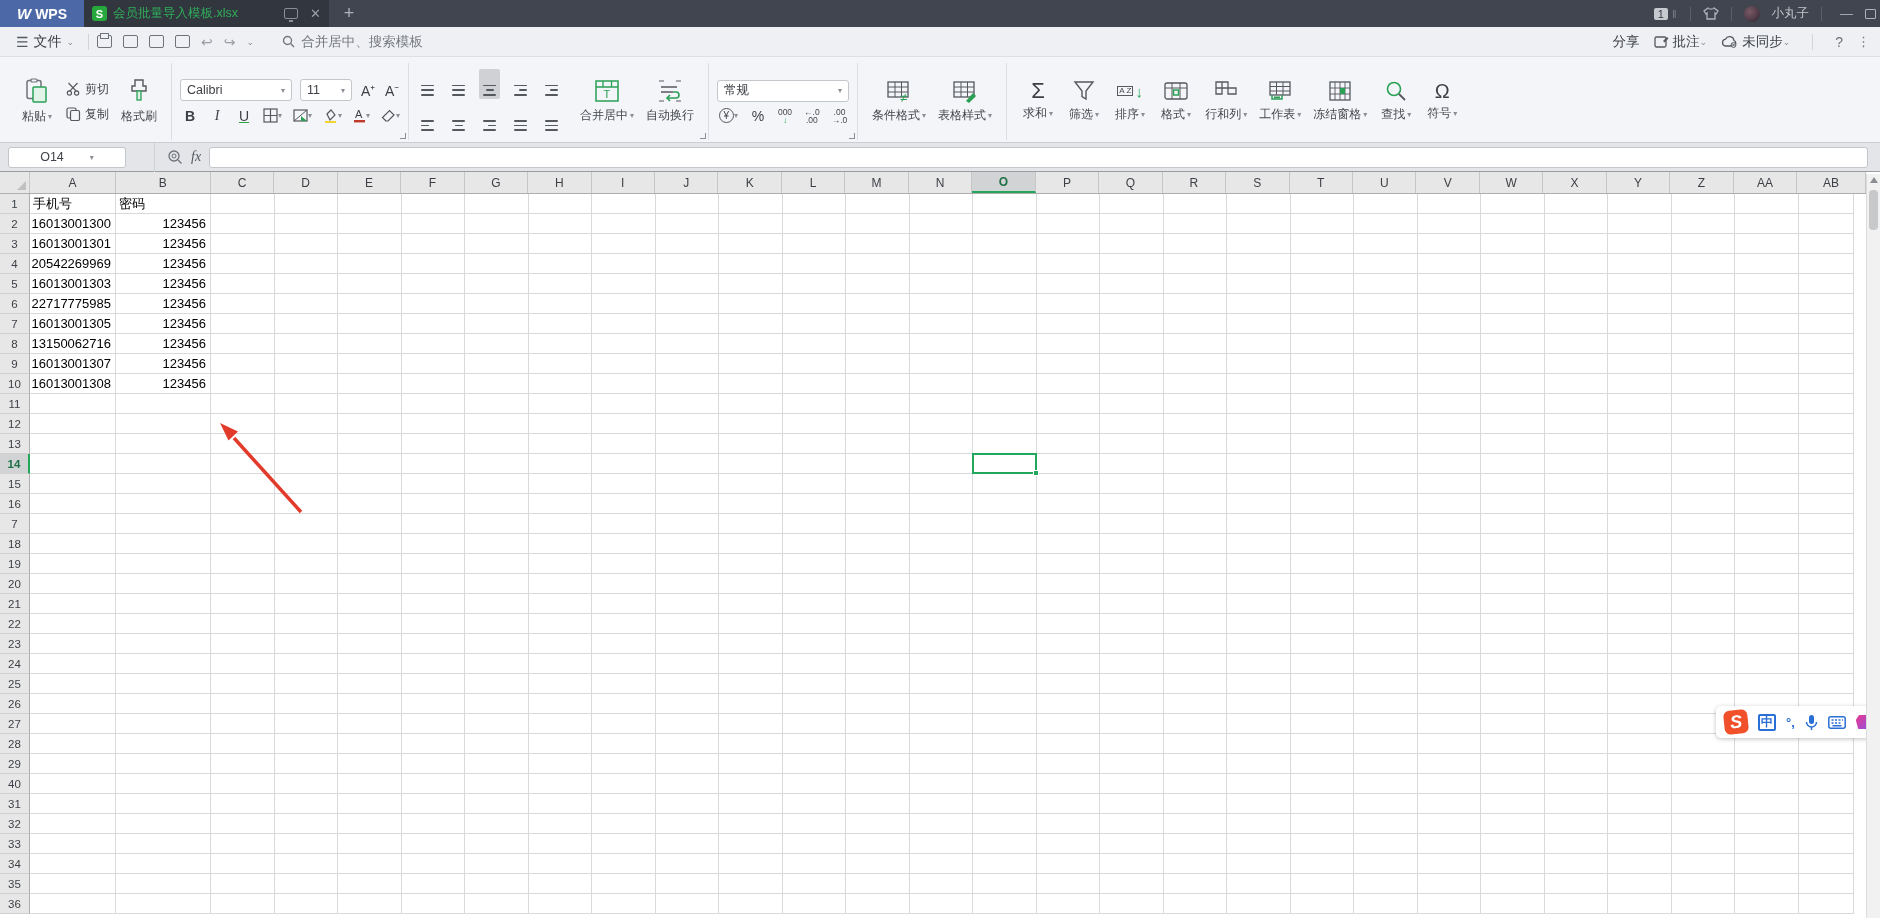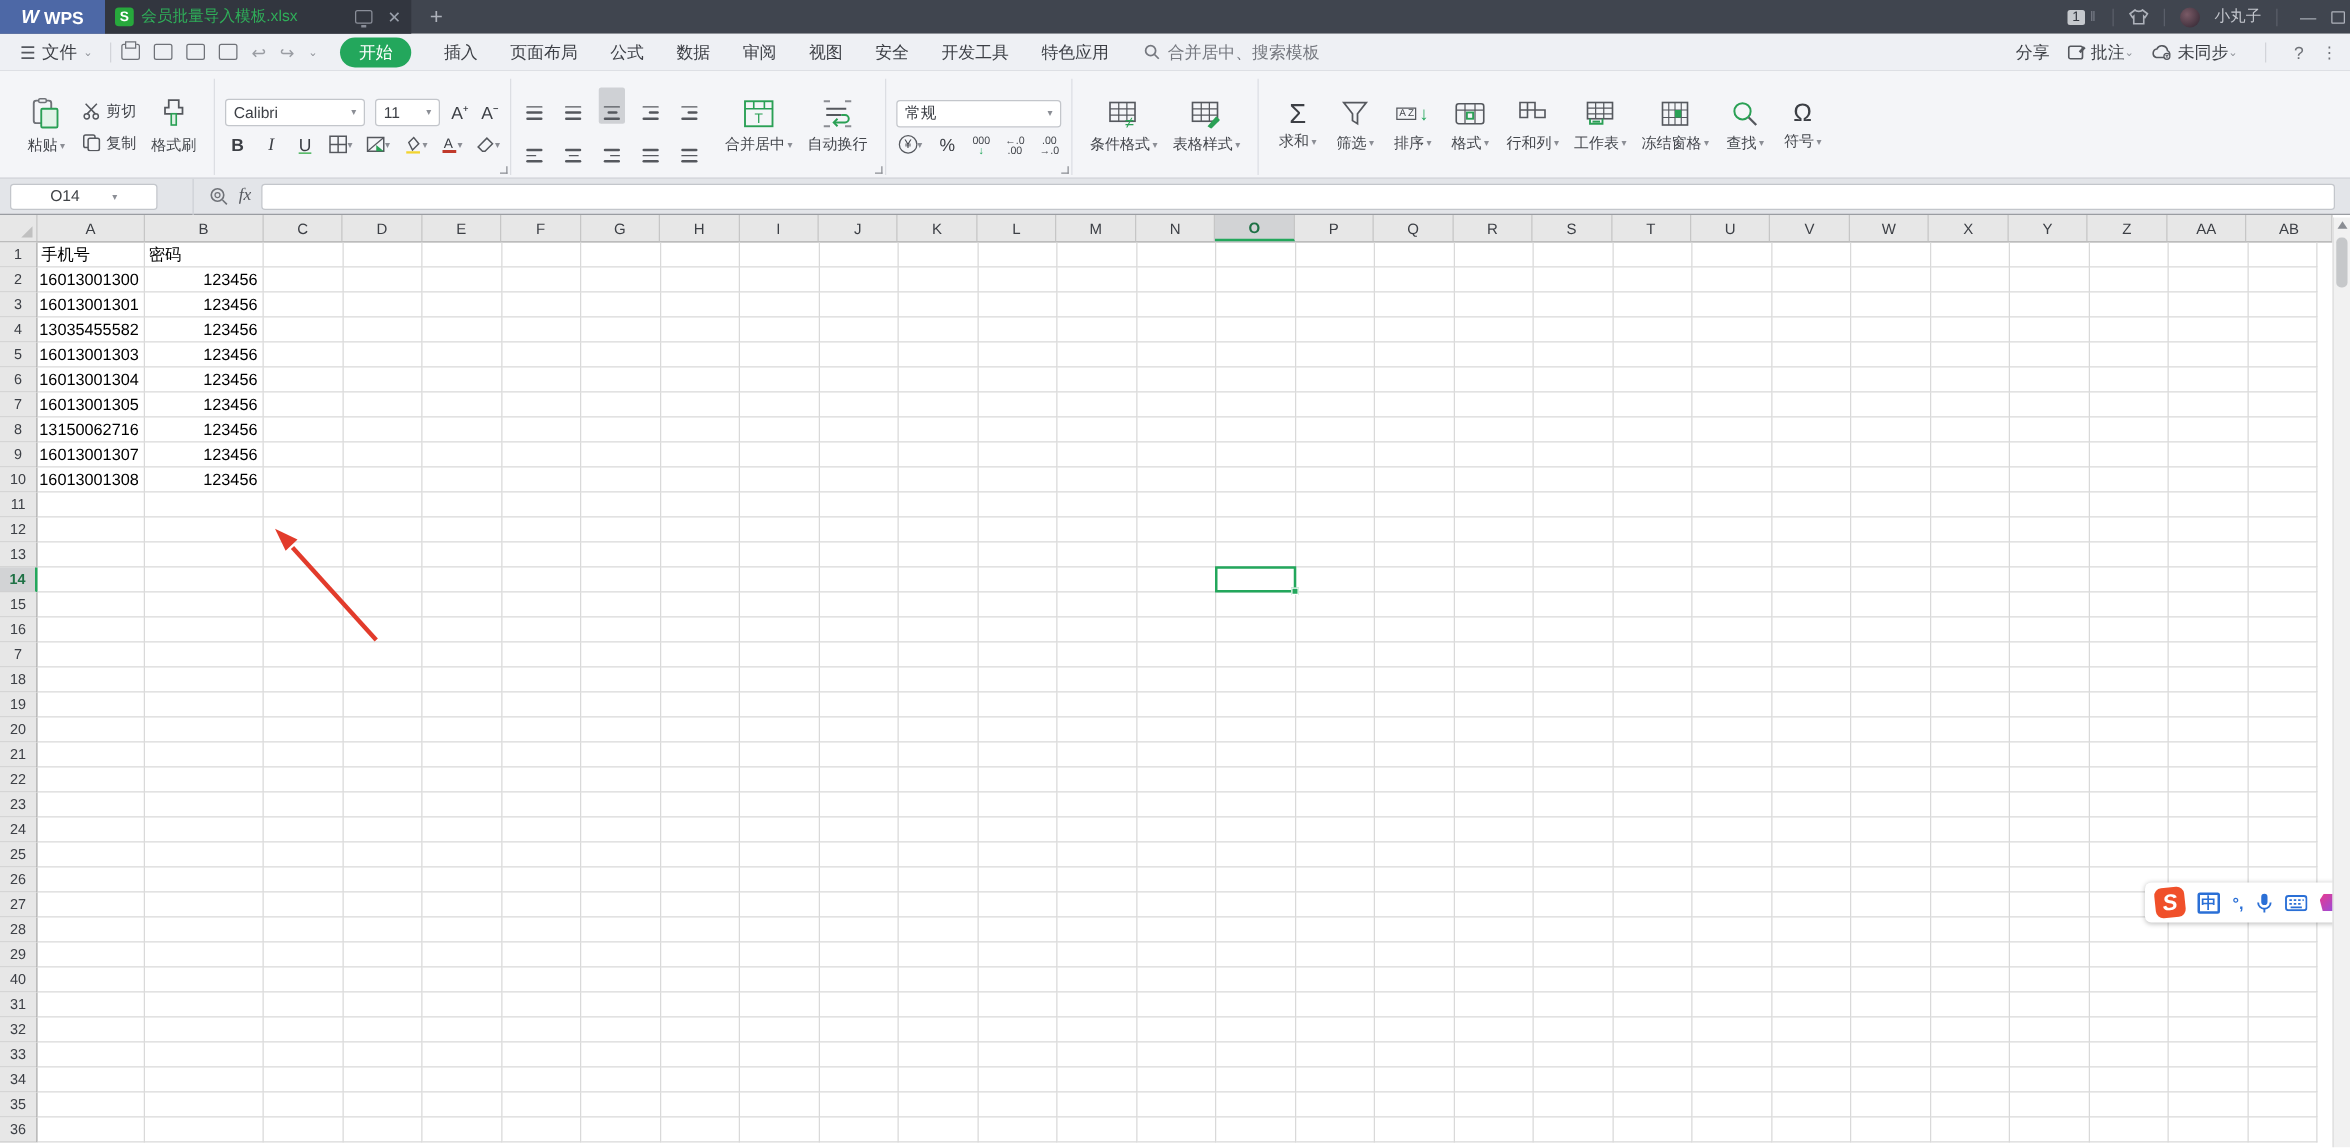--- a/index.html
+++ b/index.html
@@ -158,32 +158,20 @@
     <span class="m-sep"></span>
     <div class="qbar">
       <span class="qico save"></span>
       <span class="qico"></span>
       <span class="qico"></span>
       <span class="qico"></span>
       <span class="undo">↩</span>
       <span class="undo">↪</span>
       <span class="caret">⌄</span>
     </div>
-    <div class="menu-tabs" id="menu-tabs">
-        <span class="mtab active">开始</span>
-        <span class="mtab">插入</span>
-        <span class="mtab">页面布局</span>
-        <span class="mtab">公式</span>
-        <span class="mtab">数据</span>
-        <span class="mtab">审阅</span>
-        <span class="mtab">视图</span>
-        <span class="mtab">安全</span>
-        <span class="mtab">开发工具</span>
-        <span class="mtab">特色应用</span>
-      </div>
     <div class="menu-search">
       <svg width="13" height="13" viewBox="0 0 13 13">
           <circle cx="5.5" cy="5.5" r="4" fill="none" stroke="#75787f" stroke-width="1.4"></circle>
           <line x1="8.6" y1="8.6" x2="12" y2="12" stroke="#75787f" stroke-width="1.4"></line>
         </svg>
       <span>合并居中、搜索模板</span>
     </div>
     <div class="mb-right">
       <span>分享</span>
       <span class="mini-ico">
@@ -673,21 +661,21 @@
           <div class="cell" style="width: 63.5px;"></div>
           <div class="cell" style="width: 63.5px;"></div>
           <div class="cell" style="width: 63.5px;"></div>
           <div class="cell" style="width: 63.5px;"></div>
           <div class="cell" style="width: 63.5px;"></div>
           <div class="cell" style="width: 63.5px;"></div>
           <div class="cell" style="width: 55px;"></div>
         </div>
         <div class="grow">
           <div class="rh">4</div>
-          <div class="cell num" style="width: 86px;">13035455582</div>
+          <div class="cell num" style="width: 86px;">20542269969</div>
           <div class="cell num" style="width: 95px;">123456</div>
           <div class="cell" style="width: 63.5px;"></div>
           <div class="cell" style="width: 63.5px;"></div>
           <div class="cell" style="width: 63.5px;"></div>
           <div class="cell" style="width: 63.5px;"></div>
           <div class="cell" style="width: 63.5px;"></div>
           <div class="cell" style="width: 63.5px;"></div>
           <div class="cell" style="width: 63.5px;"></div>
           <div class="cell" style="width: 63.5px;"></div>
           <div class="cell" style="width: 63.5px;"></div>
@@ -735,21 +723,21 @@
           <div class="cell" style="width: 63.5px;"></div>
           <div class="cell" style="width: 63.5px;"></div>
           <div class="cell" style="width: 63.5px;"></div>
           <div class="cell" style="width: 63.5px;"></div>
           <div class="cell" style="width: 63.5px;"></div>
           <div class="cell" style="width: 63.5px;"></div>
           <div class="cell" style="width: 55px;"></div>
         </div>
         <div class="grow">
           <div class="rh">6</div>
-          <div class="cell num" style="width: 86px;">16013001304</div>
+          <div class="cell num" style="width: 86px;">22717775985</div>
           <div class="cell num" style="width: 95px;">123456</div>
           <div class="cell" style="width: 63.5px;"></div>
           <div class="cell" style="width: 63.5px;"></div>
           <div class="cell" style="width: 63.5px;"></div>
           <div class="cell" style="width: 63.5px;"></div>
           <div class="cell" style="width: 63.5px;"></div>
           <div class="cell" style="width: 63.5px;"></div>
           <div class="cell" style="width: 63.5px;"></div>
           <div class="cell" style="width: 63.5px;"></div>
           <div class="cell" style="width: 63.5px;"></div>

